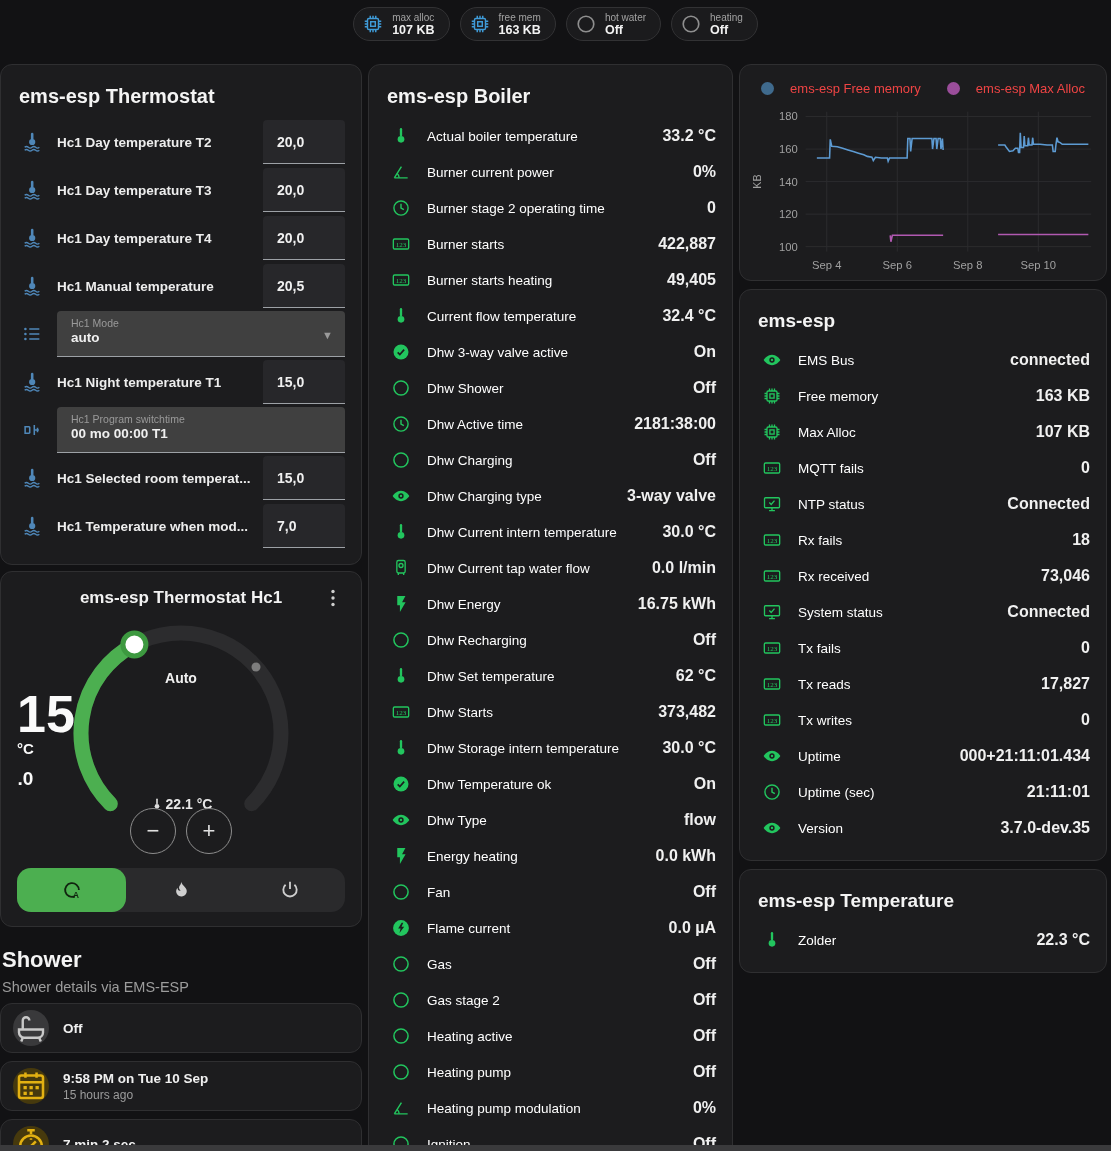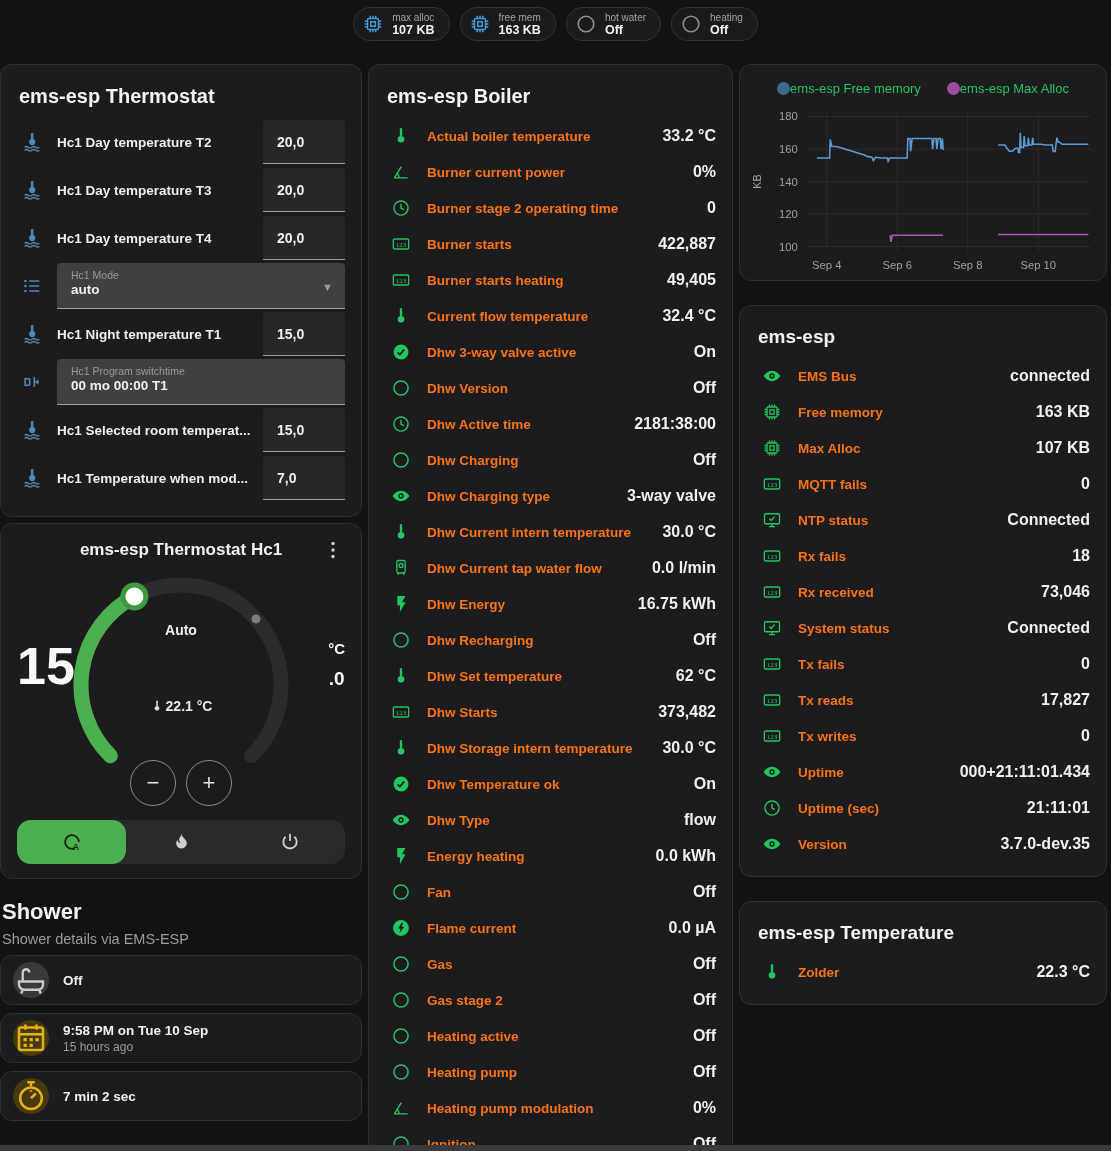--- a/index.html
+++ b/index.html
@@ -18,42 +18,42 @@
 
   .columns { position:absolute; top:64px; left:0; display:grid; grid-template-columns:362px 365px 368px; gap:6px; height:1096px; }
   .col { overflow:hidden; }
 
   .card { background:#1c1c1e; border:1px solid #2f2f31; border-radius:12px; padding:14px 16px; }
   .card-title { font-size:20px; font-weight:bold; color:#f4f4f4; padding:6px 0 10px 2px; }
 
   
   .srow { display:flex; align-items:center; height:36px; cursor:pointer; }
   .srow .ic { width:20px; height:20px; color:#22c55e; flex:0 0 auto; margin:0 16px 0 6px; display:flex; align-items:center; justify-content:center;font-family:Liberation Serif, serif; }
-  .srow .lbl { flex:1; font-size:13.5px; font-weight:bold; color:#f97316; white-space:nowrap; overflow:hidden; }
+  .srow .lbl { flex:1; font-size:13.5px; font-weight:normal; color:#ffffff; white-space:nowrap; overflow:hidden; }
   .srow .val { font-size:16px; font-weight:bold; color:#f0f0f0; white-space:nowrap; margin-left:8px; }
 
   
   .trow { display:flex; align-items:center; height:48px; }
   .trow .ic { width:22px; height:22px; color:#4f87b8; flex:0 0 auto; margin:0 14px 0 4px; }
   .trow .lbl { flex:1; font-size:13.5px; font-weight:bold; color:#ededed; white-space:nowrap; overflow:hidden; }
   .numbox { width:82px; height:44px; background:#27272a; border-bottom:1px solid #9da1a6; border-radius:4px 4px 0 0; display:flex; align-items:center; padding-left:14px; font-size:14px; font-weight:bold; color:#f0f0f0; }
   .bigbox { flex:1; height:46px; background:#404040; border-bottom:1px solid #9da1a6; border-radius:4px 4px 0 0; padding:6px 12px 0 14px; position:relative; }
   .bigbox .f-label { font-size:10.5px; color:#9a9a9a; line-height:12px; }
   .bigbox .f-value { font-size:13.5px; font-weight:bold; color:#f0f0f0; line-height:17px; }
   .bigbox .caret { position:absolute; right:12px; top:18px; color:#9a9a9a; font-size:11px; }
 
   
   .hc1-head { display:flex; align-items:center; }
   .hc1-title { flex:1; text-align:center; font-size:17px; font-weight:bold; color:#f2f2f2; padding-left:24px; }
   .kebab { width:24px; height:24px; color:#cfcfcf; cursor:pointer; display:flex; align-items:center; justify-content:center; }
   .dial-wrap { position:relative; height:242px; margin-top:2px; }
   .dial-wrap svg.dial { position:absolute; left:50%; top:0; transform:translateX(-50%); }
   .dial-center { position:absolute; left:0; right:0; top:58px; text-align:center; }
   .dial-mode { font-size:14px; font-weight:bold; color:#f0f0f0; }
-  .dial-target { display:flex; justify-content:space-between; align-items:flex-start; margin-top:2px; }
+  .dial-target { display:flex; justify-content:flex-start; align-items:flex-start; margin-top:2px;flex-direction:column; }
   .dial-whole { font-size:52px; font-weight:bold; color:#fafafa; line-height:52px; }
   .dial-side { display:flex; flex-direction:column; justify-content:space-between; height:50px; }
   .dial-unit { font-size:15px; font-weight:bold; color:#fafafa; }
   .dial-frac { font-size:19px; font-weight:bold; color:#fafafa; }
   .dial-current { margin-top:6px; font-size:14px; font-weight:bold; color:#e8e8e8; display:flex; justify-content:center; align-items:center; gap:2px; }
   .dial-current .ic { width:14px; height:14px; color:#dcdcdc; }
   .stepper { position:absolute; left:0; right:0; bottom:0; display:flex; justify-content:center; gap:10px; }
   .step-btn { width:46px; height:46px; border-radius:50%; border:1px solid #8d8d8d; background:transparent; color:#e0e0e0; font-size:22px; display:flex; align-items:center; justify-content:center; cursor:pointer; }
   .mode-track { margin-top:14px; height:44px; background:#2a2a2c; border-radius:14px; display:flex; }
   .mode-btn { flex:1; display:flex; align-items:center; justify-content:center; color:#cfcfcf; border-radius:14px; cursor:pointer; }
@@ -67,25 +67,25 @@
   .tile { background:#1c1c1e; border:1px solid #2f2f31; border-radius:12px; display:flex; align-items:center; padding:6px 12px; margin-top:8px; min-height:48px; cursor:pointer; }
   .tile .avatar { width:36px; height:36px; border-radius:50%; display:flex; align-items:center; justify-content:center; margin-right:14px; flex:0 0 auto; }
   .tile.tone-gray .avatar { background:#39393b; color:#c9c9c9; }
   .tile.tone-amber .avatar { background:#46390d; color:#e3b112; }
   .tile .t-title { font-size:13.5px; font-weight:bold; color:#f0f0f0; }
   .tile .t-sub { font-size:12px; color:#9c9c9c; margin-top:2px; }
 
   
   .chart-card { padding:10px 8px 6px; }
   .legend { display:flex; justify-content:center; gap:26px; padding:6px 0 2px; }
-  .legend-item { display:flex; align-items:center; gap:0; font-size:13px; color:#22c55e; }
+  .legend-item { display:flex; align-items:center; gap:16px; font-size:13px; color:#ef4444; }
   .legend-dot { width:13px; height:13px; border-radius:50%; }
 
   
-  .mt8 { margin-top:24px; }
+  .mt8 { margin-top:8px; }
   .mt6 { margin-top:6px; }
 
   .bottom-strip { position:absolute; left:0; bottom:0; width:100%; height:6px; background:#3a3a3c; z-index:20; }
 
   svg { display:block; }
   .ic svg, .b-ic svg, .avatar svg, .c-ic svg, .kebab svg { width:100%; height:100%; }
 </style>
 </head>
 <body>
 
@@ -194,20 +194,35 @@
                   <path d="M4 21q2-1.8 4 0t4 0 4 0 4 0" stroke="currentColor" stroke-width="1.5" fill="none"></path>
                 </svg>
               </span>
               <span class="lbl">Hc1 Day temperature T4</span>
               <div class="numbox ctl-number">
                 <span>20,0</span>
               </div>
 
             </div>
 
+            <div class="trow">
+              <span class="ic">
+                <svg viewBox="0 0 24 24">
+                  <rect x="10.8" y="1.8" width="2.8" height="8.4" rx="1.4" fill="currentColor"></rect>
+                  <circle cx="12.2" cy="12" r="3.4" fill="currentColor"></circle>
+                  <path d="M4 17.8q2-1.8 4 0t4 0 4 0 4 0" stroke="currentColor" stroke-width="1.5" fill="none"></path>
+                  <path d="M4 21q2-1.8 4 0t4 0 4 0 4 0" stroke="currentColor" stroke-width="1.5" fill="none"></path>
+                </svg>
+              </span>
+              <span class="lbl">Hc1 Manual temperature</span>
+              <div class="numbox ctl-number">
+                <span>20,5</span>
+              </div>
+
+            </div>
 
             <div class="trow">
               <span class="ic">
                 <svg viewBox="0 0 24 24">
                   <g fill="currentColor">
                     <circle cx="4.8" cy="6.5" r="1.4"></circle>
                     <circle cx="4.8" cy="12" r="1.4"></circle>
                     <circle cx="4.8" cy="17.5" r="1.4"></circle>
                   </g>
                   <path d="M9 6.5h11M9 12h11M9 17.5h11" stroke="currentColor" stroke-width="1.8"></path>
@@ -500,21 +515,21 @@
               <span class="lbl">Dhw 3-way valve active</span>
               <span class="val">On</span>
             </div>
 
             <div class="srow">
               <span class="ic">
                 <svg viewBox="0 0 24 24" fill="none" stroke="currentColor" stroke-width="1.8">
                   <circle cx="12" cy="12" r="8.5"></circle>
                 </svg>
               </span>
-              <span class="lbl">Dhw Version</span>
+              <span class="lbl">Dhw Shower</span>
               <span class="val">Off</span>
             </div>
 
             <div class="srow">
               <span class="ic">
                 <svg viewBox="0 0 24 24" fill="none" stroke="currentColor" stroke-width="1.7">
                   <circle cx="12" cy="12" r="8.5"></circle>
                   <path d="M12 7v5l3.4 2"></path>
                 </svg>
               </span>

